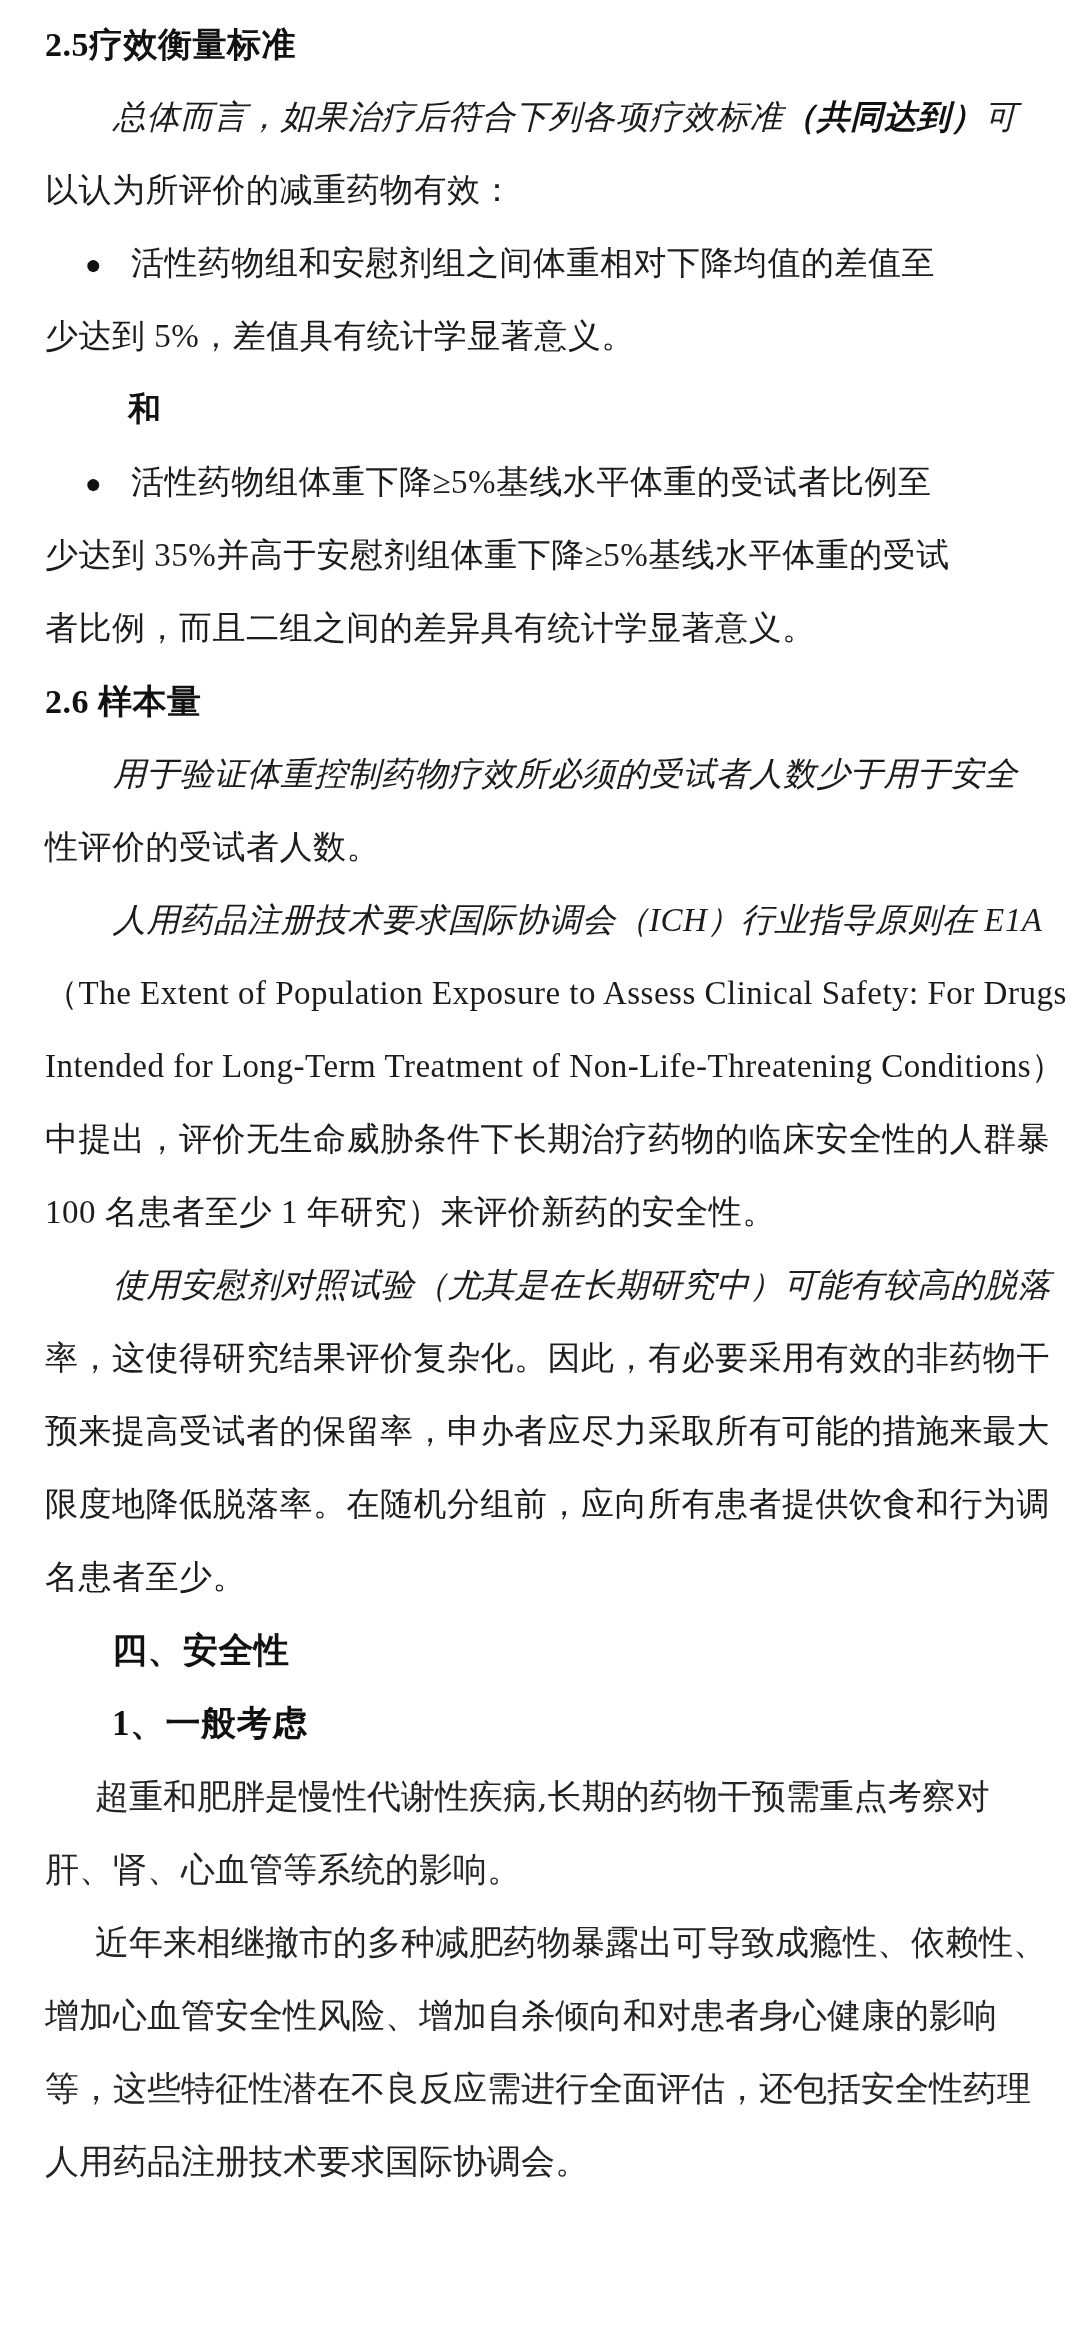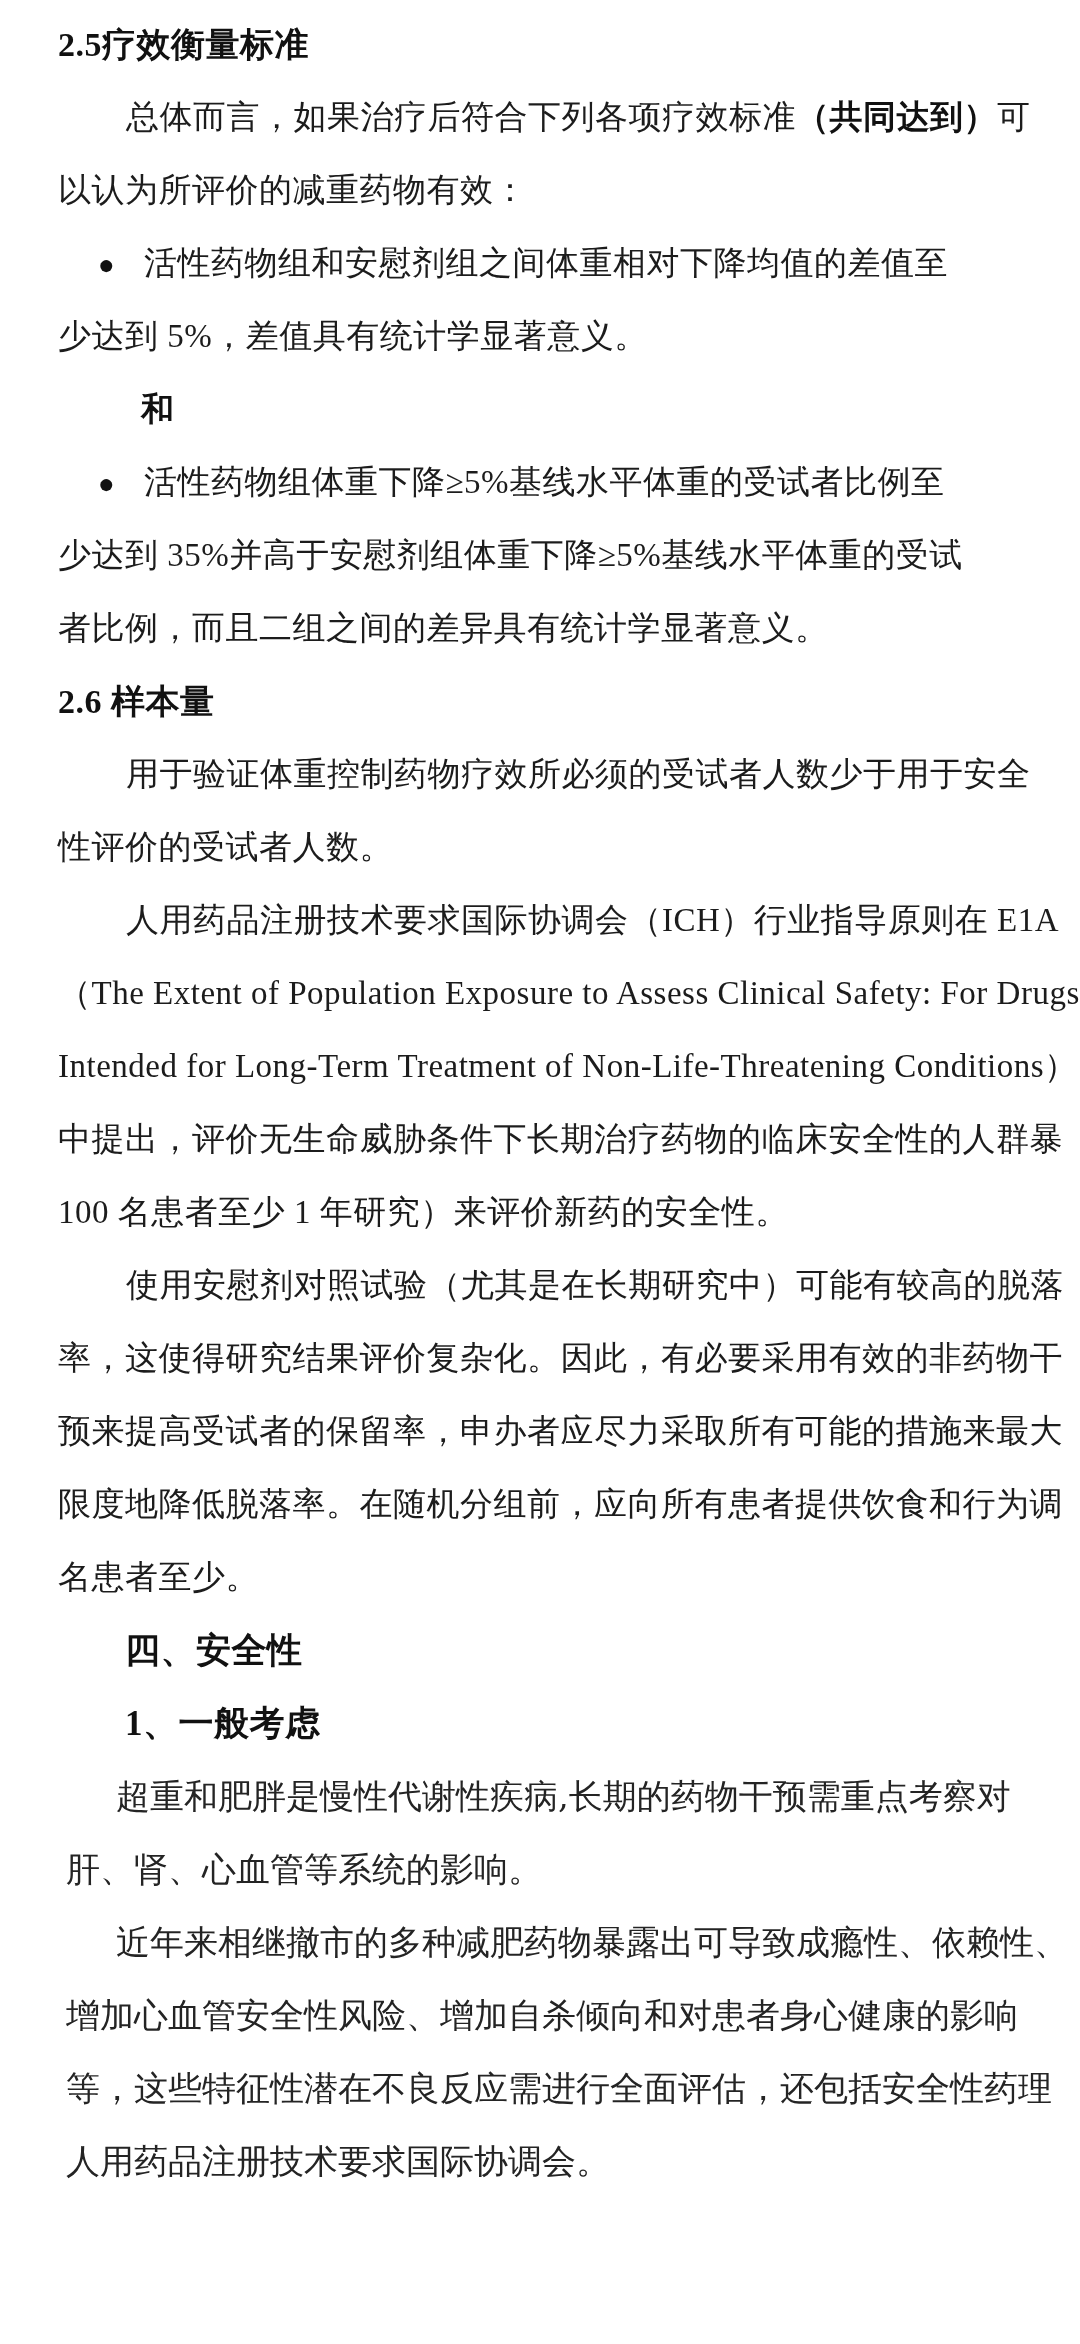--- a/index.html
+++ b/index.html
@@ -1,30 +1,30 @@
 <!DOCTYPE html>
 <html><head>
 <meta charset="utf-8">
 <style>
   html,body{margin:0;padding:0;background:#ffffff;}
   body{width:1080px;height:2344px;overflow:hidden;
        font-family:"Liberation Serif","DejaVu Serif",serif;color:#1c1c1c;}
   .page{box-sizing:border-box;width:1080px;height:1760px;
-        padding:8px 38px 0 58px;background:#ffffff;}
+        padding:8px 38px 0 45px;background:#ffffff;}
   .line{height:73px;line-height:73px;font-size:33px;white-space:nowrap;
         letter-spacing:0.5px;}
   .heading{font-weight:700;font-size:34px;color:#111;}
   .heading-indent{padding-left:67px;font-weight:700;font-size:35px;color:#111;}
-  .para-first{padding-left:68px;}
+  .para-first{padding-left:68px;font-style:italic;}
   .para-cont{padding-left:0;}
   .bullet{padding-left:40px;}
   .marker{display:inline-block;width:46px;font-size:28px;color:#111;}
   .label-bold{padding-left:83px;font-weight:700;color:#111;}
   .kai-first,.kai-cont{font-family:"DejaVu Serif",serif;font-size:34px;
-        color:#242424;letter-spacing:0;margin-left:8px;}
+        color:#242424;letter-spacing:0;}
   .kai-first{padding-left:50px;}
   .bold{font-weight:700;color:#111;}
 </style>
 </head>
 <body>
 
 <div class="page">
     <div class="line heading"><span class="bold">2.5疗效衡量标准</span></div>
     <div class="line para-first"><span>总体而言，如果治疗后符合下列各项疗效标准</span><span class="bold">（共同达到）</span><span>可</span></div>
     <div class="line para-cont"><span>以认为所评价的减重药物有效：</span></div>

